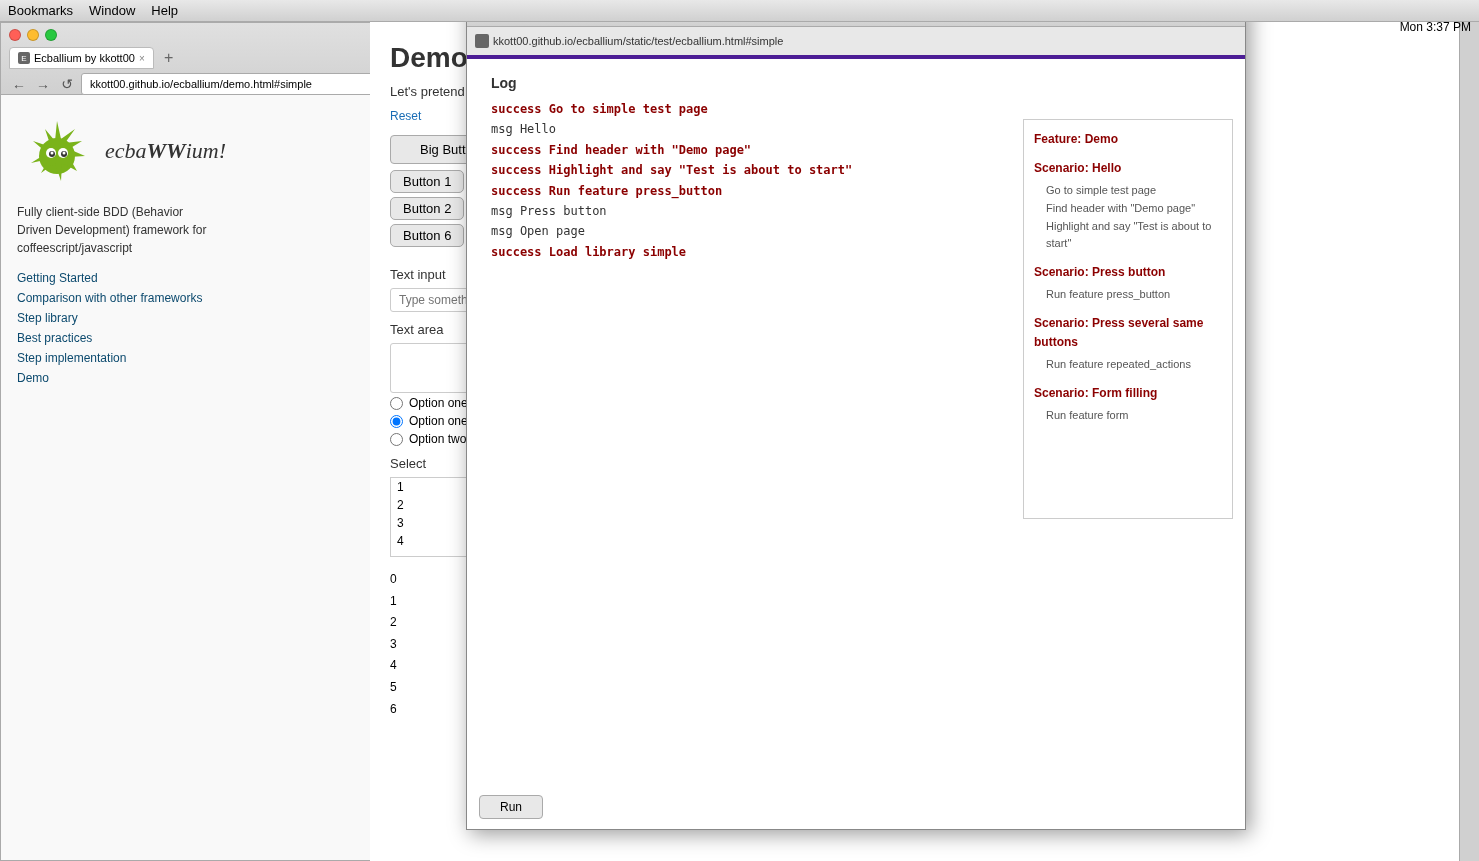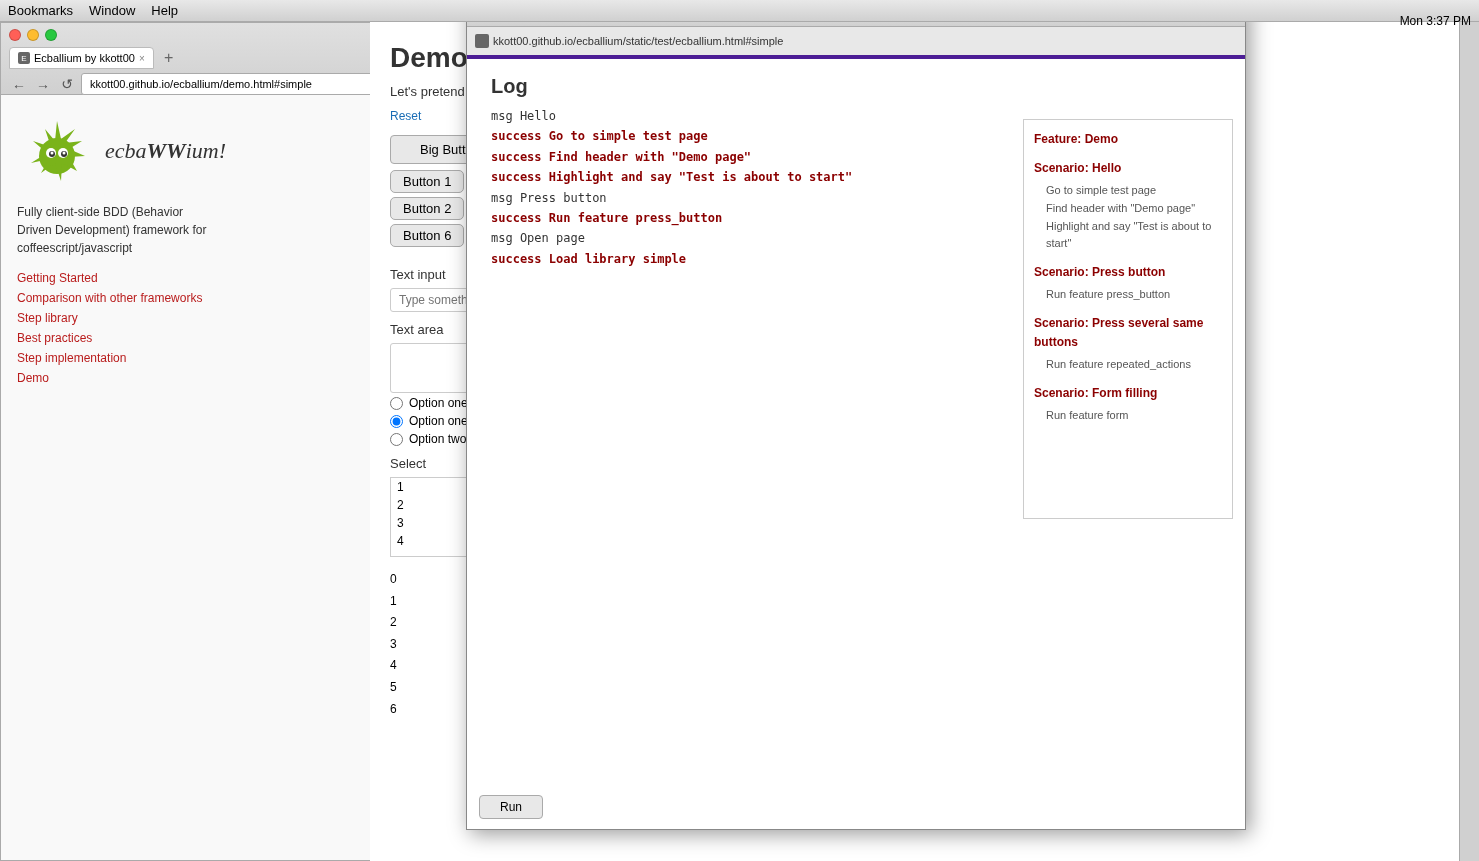--- a/index.html
+++ b/index.html
@@ -29,21 +29,21 @@
       display: flex;
       gap: 16px;
     }
     .menubar-item {
       font-size: 13px;
       color: #000;
     }
     .menubar-right {
       position: absolute;
       right: 8px;
-      top: 10px;
+      top: 16px;
       height: 22px;
       display: flex;
       align-items: center;
       gap: 8px;
       font-size: 12px;
     }
 
     
     .browser-bg {
       position: absolute;
@@ -170,21 +170,21 @@
       max-width: 200px;
     }
 
     .nav-links {
       display: flex;
       flex-direction: column;
       gap: 6px;
       margin-bottom: 14px;
     }
     .nav-link {
-      color: #b91c1c;
+      color: #0c4a6e;
       text-decoration: none;
       font-size: 12px;
     }
 
     .github-link {
       color: #1a6db5;
       text-decoration: none;
       font-size: 12px;
       display: block;
       margin-bottom: 4px;
@@ -385,21 +385,21 @@
     }
 
     .popup-content {
       flex: 1;
       display: flex;
       flex-direction: column;
       overflow: hidden;
     }
 
     .log-header {
-      font-size: 20px;
+      font-size: 14px;
       font-weight: bold;
       color: #333;
       padding: 8px 12px 4px;
     }
 
     .log-area {
       padding: 4px 12px;
       flex: 1;
       overflow-y: auto;
     }
@@ -608,26 +608,26 @@
     <div class="popup-favicon"></div>
     <span class="popup-url">kkott00.github.io/ecballium/static/test/ecballium.html#simple</span>
   </div>
 
   <div class="popup-content">
     <div style="display:flex;flex:1;overflow:hidden;position:relative;">
 
       <div style="flex:1;overflow-y:auto;padding:8px 12px;">
         <div class="log-header">Log</div>
         <div class="log-area">
+          <div class="log-line log-success">success Go to simple test page</div>
           <div class="log-line log-msg">msg Hello</div>
-          <div class="log-line log-success">success Go to simple test page</div>
           <div class="log-line log-success">success Find header with "Demo page"</div>
           <div class="log-line log-success">success Highlight and say "Test is about to start"</div>
+          <div class="log-line log-success">success Run feature press_button</div>
           <div class="log-line log-msg">msg Press button</div>
-          <div class="log-line log-success">success Run feature press_button</div>
           <div class="log-line log-msg">msg Open page</div>
           <div class="log-line log-success">success Load library simple</div>
         </div>
       </div>
 
       <div class="feature-panel">
         <div class="feature-title">Feature: Demo</div>
 
         <div class="scenario-title">Scenario: Hello</div>
         <div class="scenario-step">Go to simple test page</div>

